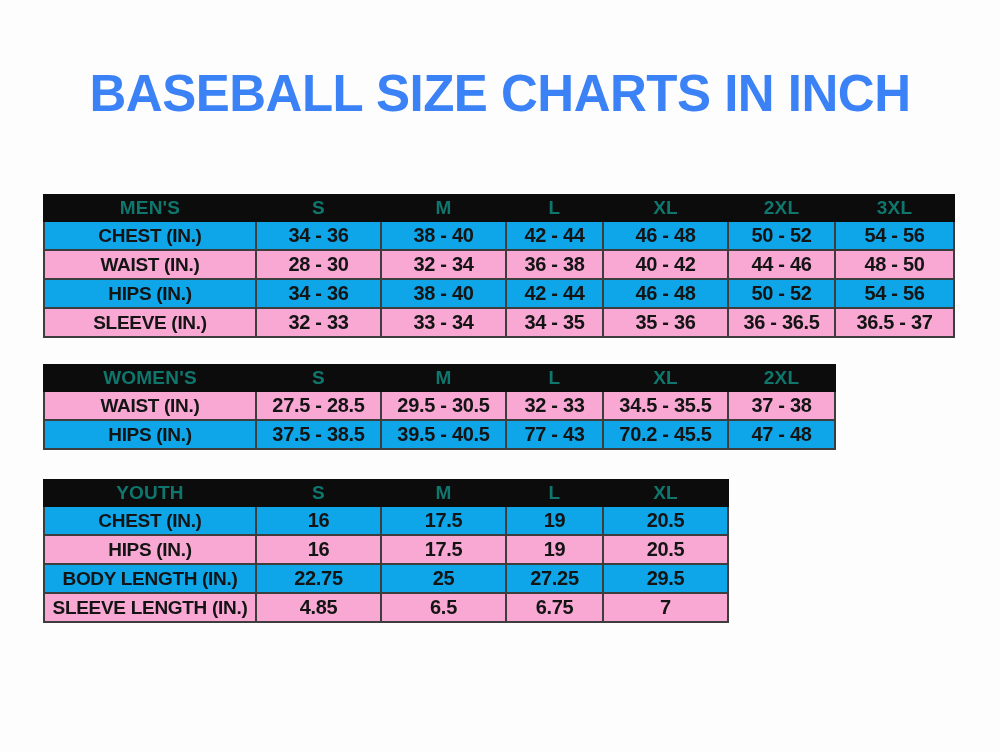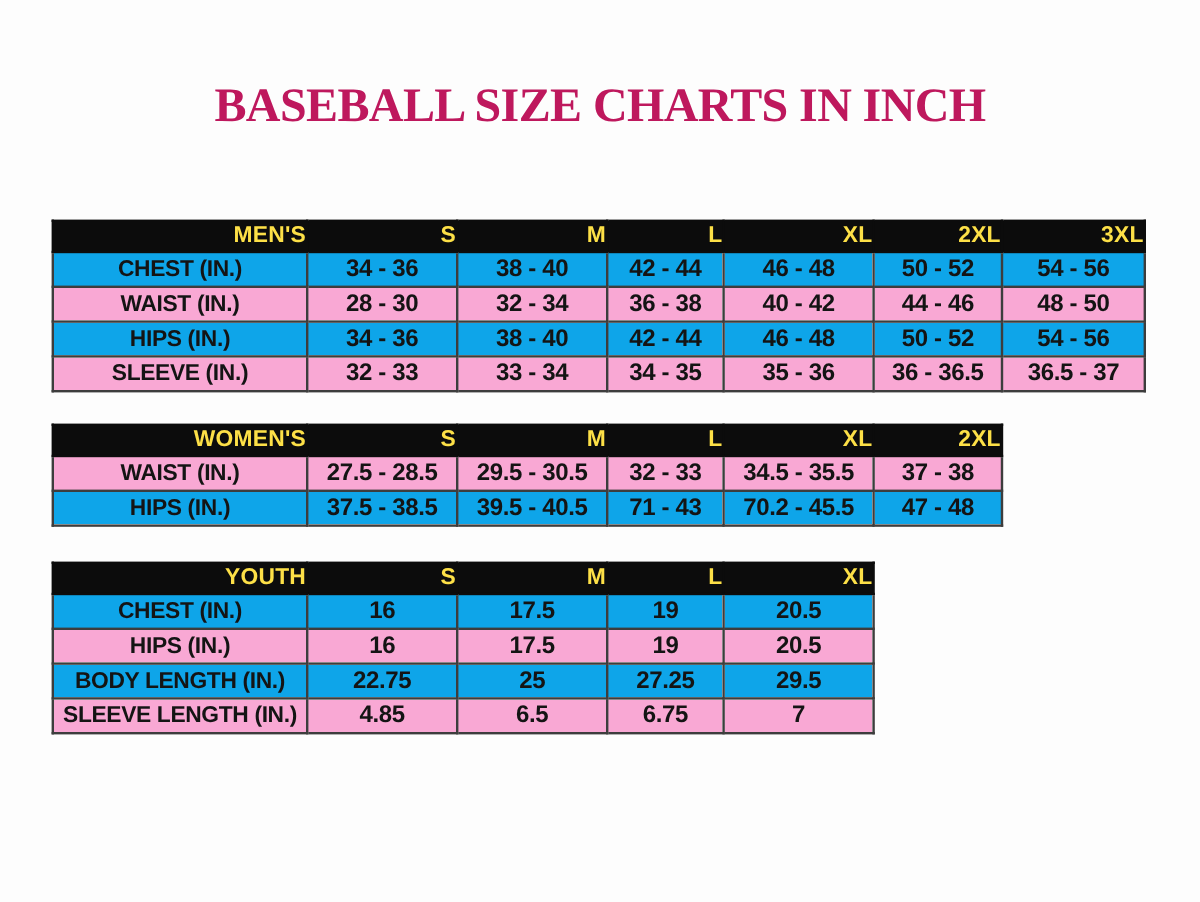--- a/index.html
+++ b/index.html
@@ -6,47 +6,46 @@
   body {
     width: 1000px; height: 752px;
     background: #fdfdfd;
     font-family: "Liberation Sans", "DejaVu Sans", sans-serif;
     color: #141414;
     overflow: hidden;
   }
   .title {
     margin: 68px 0 0 0;
     text-align: center;
-    font-size: 40px;
+    font-size: 51px;
     font-weight: bold;
     letter-spacing: -0.5px;
     line-height: 1.0;
-    color: #be185d;
-    font-family: Liberation Serif, serif;
+    color: #3b82f6;
   }
   table.size-table {
     border-collapse: collapse;
     table-layout: fixed;
     margin-left: 43px;
     border: 2px solid #161616;
   }
   table.size-table.mens   { width: 910px; margin-top: 75px; }
   table.size-table.womens { width: 791px; margin-top: 26px; border-radius: 15px; }
   table.size-table.youth  { width: 684px; margin-top: 29px; }
 
   .size-table thead tr { height: 26px; }
   .size-table thead th {
     background: #0c0c0c;
-    color: #fde047;
+    color: #0f766e;
     font-size: 19px;
     font-weight: bold;
     letter-spacing: 0.2px;
     border: 2px solid #0c0c0c;
     padding: 0;
-    text-align: right;
+    text-align: center;
     vertical-align: middle;
   }
   .size-table tbody tr { height: 29px; background: #0ea5e9; }
   .size-table tbody tr.alt { background: #f9a8d4; }
   .size-table tbody th,
   .size-table tbody td {
     border: 2px solid #3d3d3d;
     padding: 0;
     text-align: center;
     vertical-align: middle;
@@ -152,21 +151,21 @@
         <td>27.5 - 28.5</td>
         <td>29.5 - 30.5</td>
         <td>32 - 33</td>
         <td>34.5 - 35.5</td>
         <td>37 - 38</td>
       </tr>
       <tr>
         <th>HIPS (IN.)</th>
         <td>37.5 - 38.5</td>
         <td>39.5 - 40.5</td>
-        <td>71 - 43</td>
+        <td>77 - 43</td>
         <td>70.2 - 45.5</td>
         <td>47 - 48</td>
       </tr>
     </tbody>
   </table>
 
   <table class="size-table youth">
     <colgroup>
       <col style="width:212px">
         <col style="width:125px">

